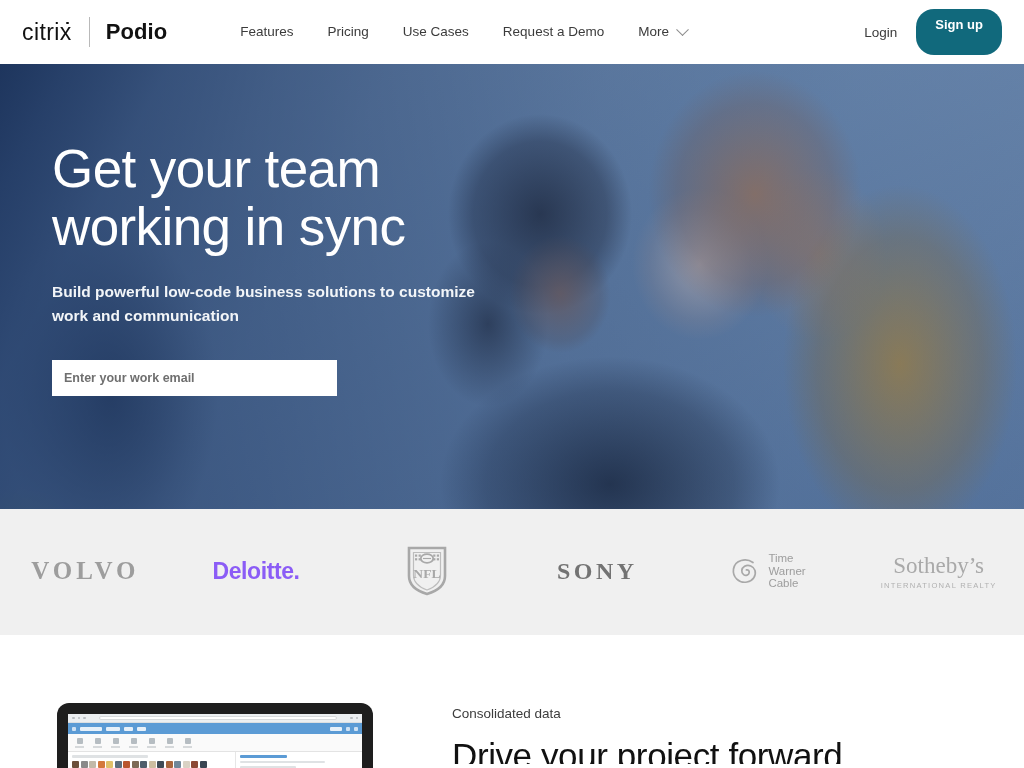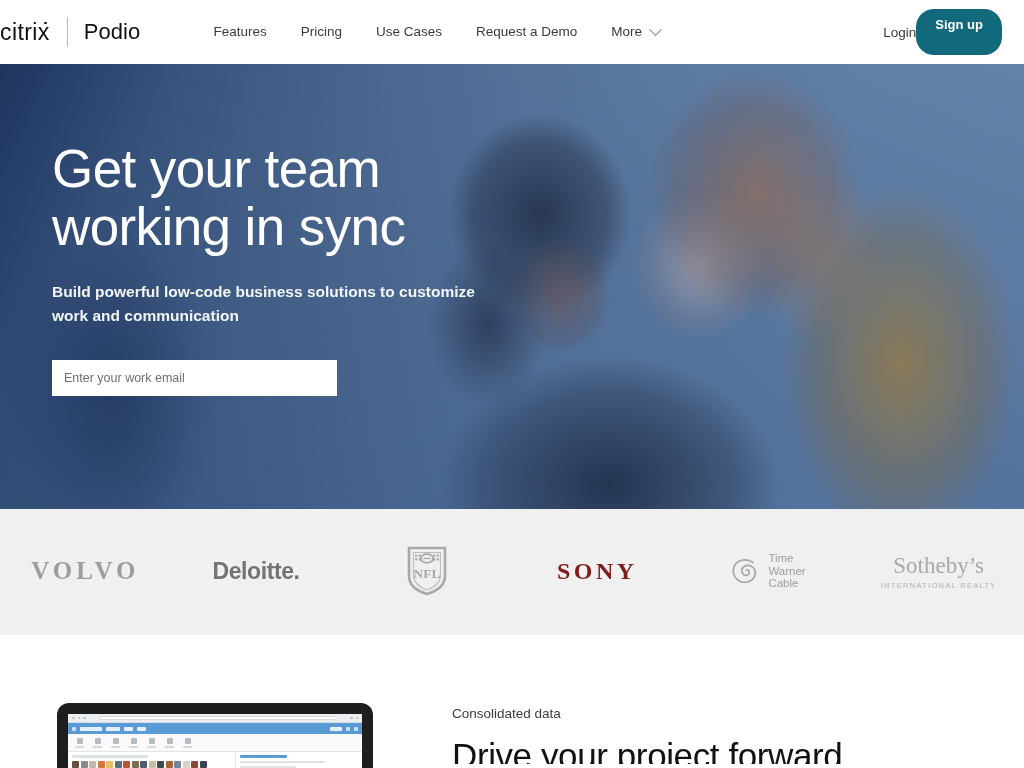--- a/index.html
+++ b/index.html
@@ -21,20 +21,21 @@
     height: 64px;
     background: #ffffff;
     display: flex;
     align-items: center;
     z-index: 20;
   }
 
   .brand {
     display: flex;
     align-items: center;
+    margin-left: 22px;
     height: 34px;
   }
   .brand-citrix {
     font-size: 23px;
     font-weight: 300;
     letter-spacing: 0.4px;
     color: #111111;
     position: relative;
     line-height: 1;
     font-family: "Liberation Sans", sans-serif;
@@ -48,21 +49,21 @@
     right: 3px;
   }
   .brand-divider {
     width: 1px;
     height: 30px;
     background: #b9b9b9;
     margin: 0 16px 0 17px;
   }
   .brand-podio {
     font-size: 22px;
-    font-weight: 400;
+    font-weight: 700;
     color: #111111;
     letter-spacing: 0.1px;
     line-height: 1;
   }
 
   .nav {
     display: flex;
     align-items: center;
     margin-left: 56px;
     gap: 0px;
@@ -86,20 +87,21 @@
     border-right: 1.4px solid #8d8d8d;
     border-bottom: 1.4px solid #8d8d8d;
     transform: rotate(45deg) translate(-2px,-2px);
   }
 
   .header-right {
     margin-left: auto;
     margin-right: 22px;
     display: flex;
     align-items: center;
+    gap: 19px;
   }
   .login-link {
     font-size: 13.5px;
     color: #3b3b3b;
     cursor: pointer;
   }
   .signup-btn {
     background: #11697c;
     color: #ffffff;
     font-size: 13px;
@@ -183,20 +185,21 @@
   }
   .email-input {
     flex: 1;
     border: none;
     outline: none;
     background: #ffffff;
     font-size: 12.5px;
     color: #a21caf;
     padding: 0 12px;
     font-family: "Liberation Sans", sans-serif;
+    font-weight: bold;
   }
   .email-input::placeholder { color: #6f6f6f; }
   .startfree-btn {
     background: #10697c;
     color: #ffffff;
     border: none;
     font-size: 12.5px;
     font-weight: bold;
     padding: 0 17px;
     cursor: pointer;
@@ -226,29 +229,29 @@
   .logo-volvo {
     font-family: "Liberation Serif", serif;
     font-size: 25px;
     font-weight: bold;
     letter-spacing: 4px;
     color: #9d9d9d;
   }
   .logo-deloitte {
     font-size: 23px;
     font-weight: bold;
-    color: #737373;
+    color: #8b5cf6;
     letter-spacing: -0.4px;
   }
   .logo-sony {
     font-family: "Liberation Serif", serif;
     font-size: 24px;
     font-weight: bold;
     letter-spacing: 3.5px;
-    color: #7f1d1d;
+    color: #737373;
   }
   .logo-nfl { display: block; }
   .logo-twc { display: flex; align-items: center; gap: 7px; }
   .twc-text {
     font-size: 11.5px;
     line-height: 12.5px;
     font-weight: 500;
     color: #9d9d9d;
     white-space: pre-line;
   }

